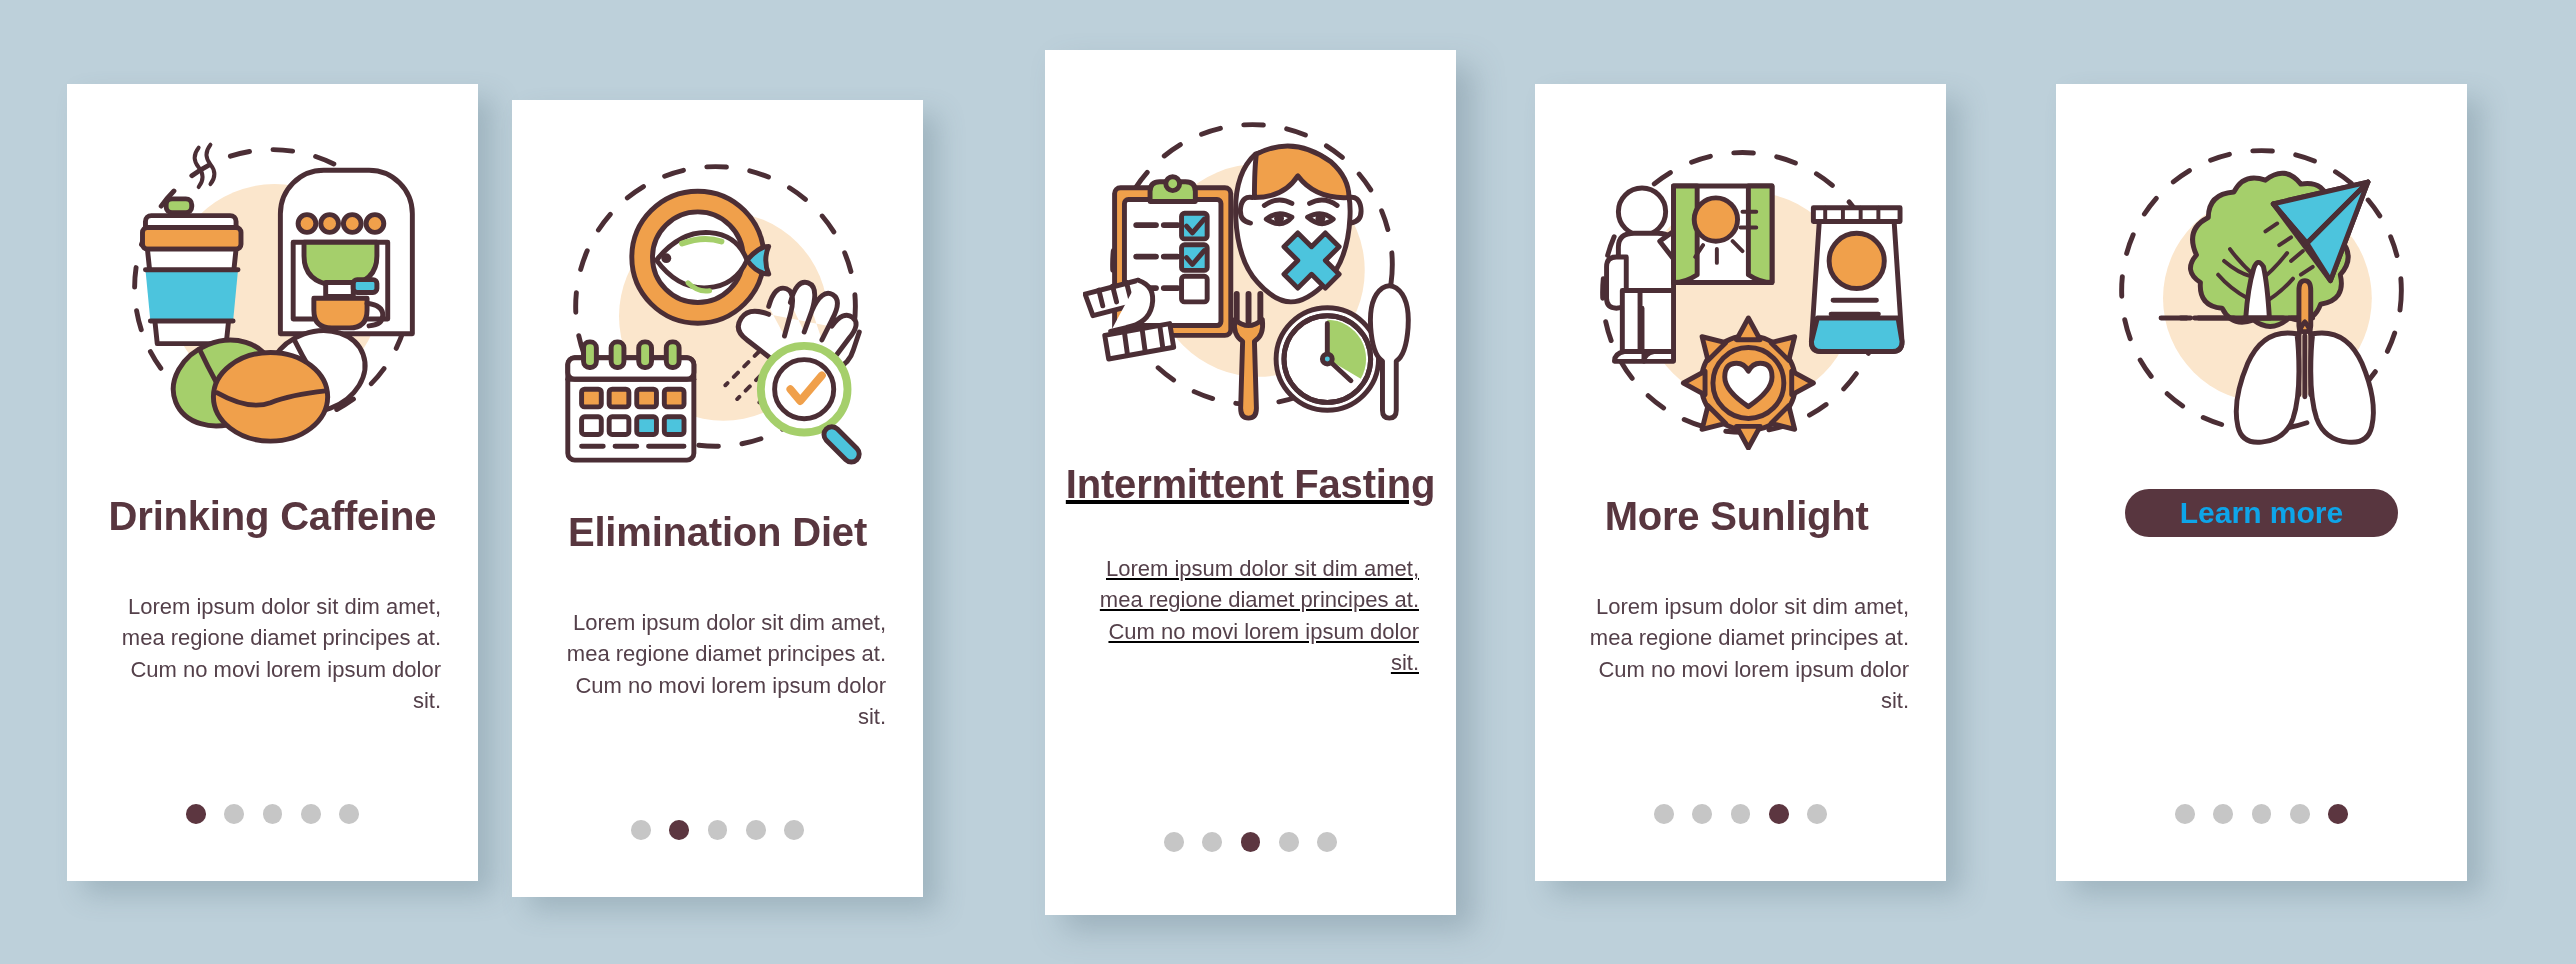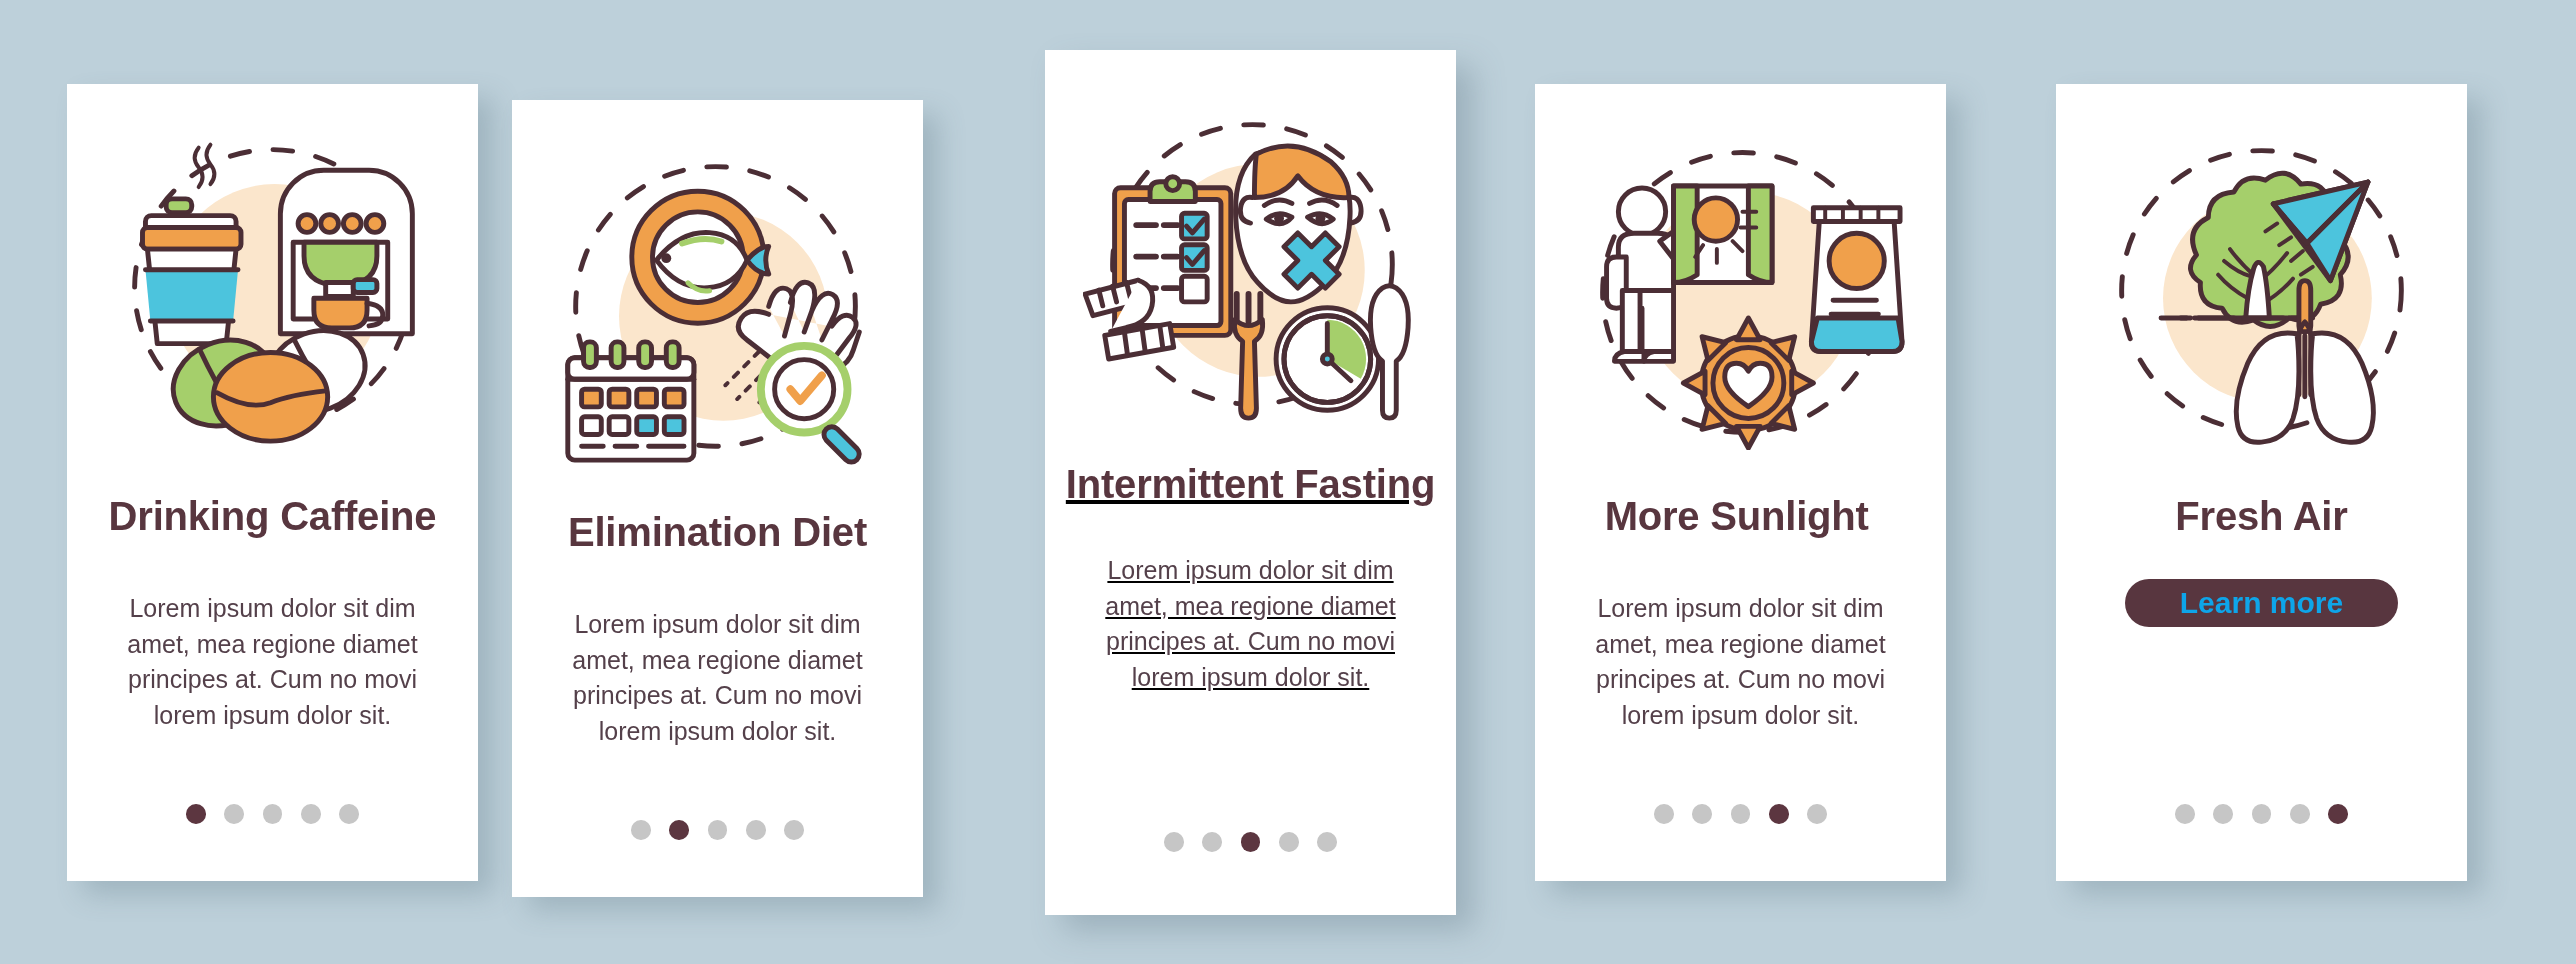--- a/index.html
+++ b/index.html
@@ -47,23 +47,23 @@
     box-sizing:border-box;
     width:100%;
   }
   .c1 .title{margin-top:43px;}
   .c2 .title{margin-top:43px;}
   .c3 .title{margin-top:35px;}
   .c4 .title{margin-top:43px;padding-left:8px;}
   .c5 .title{margin-top:43px;}
 
   .body-text{
-    font-size:25px;
+    font-size:22px;
     color:#54404a;
-    text-align:center;
+    text-align:right;
     line-height:1.42;
     margin:0;
     padding:0 37px;
     box-sizing:border-box;
     width:100%;
   }
   .c1 .body-text{margin-top:51px;}
   .c2 .body-text{margin-top:51px;}
   .c3 .body-text{margin-top:45px;}
   .c4 .body-text{margin-top:51px;}
@@ -337,21 +337,20 @@
           <path d="M186 100 l-12 8 M200 114 l-12 8 M212 128 l-12 10 M222 144 l-12 8" stroke-width="4"></path>
 
           <path d="M208 168 q0 -10 6 -10 q6 0 6 10 l0 36 q0 6 -6 6 q-6 0 -6 -6 z" fill="#f0a04b"></path>
           <path d="M214 200 q-6 6 -6 14 l0 60 M214 200 q6 6 6 14 l0 60" stroke-width="5" fill="none"></path>
           <path d="M206 212 q-34 -6 -50 30 q-16 38 -10 64 q4 18 24 16 q24 -2 32 -24 q6 -18 6 -48 q0 -22 -2 -38 z" fill="#ffffff"></path>
           <path d="M222 212 q34 -6 50 30 q16 38 10 64 q-4 18 -24 16 q-24 -2 -32 -24 q-6 -18 -6 -48 q0 -22 2 -38 z" fill="#ffffff"></path>
           <path d="M214 214 v62" stroke-width="5"></path>
         </g>
       </svg>
     </div>
-    <h2 class="title">Fresh Air</h2>
     <button class="learn-btn">Learn more</button>
     <div class="dots">
       <span class="dot"></span>
       <span class="dot"></span>
       <span class="dot"></span>
       <span class="dot"></span>
       <span class="dot active"></span>
     </div>
   </div>
 

